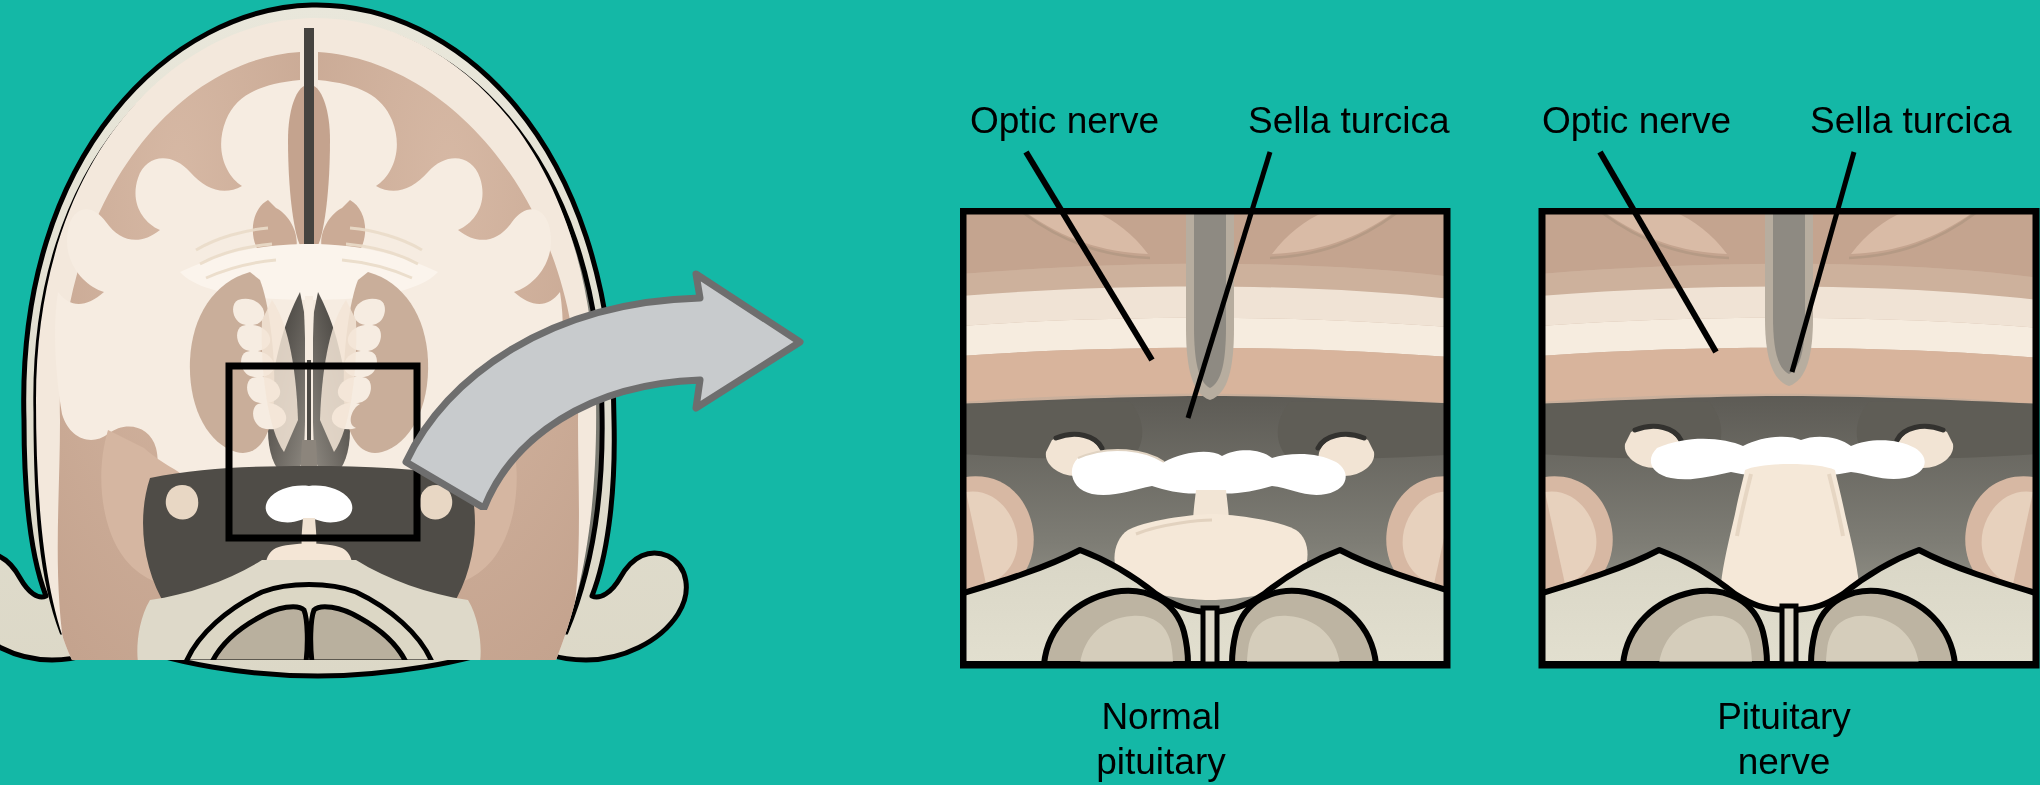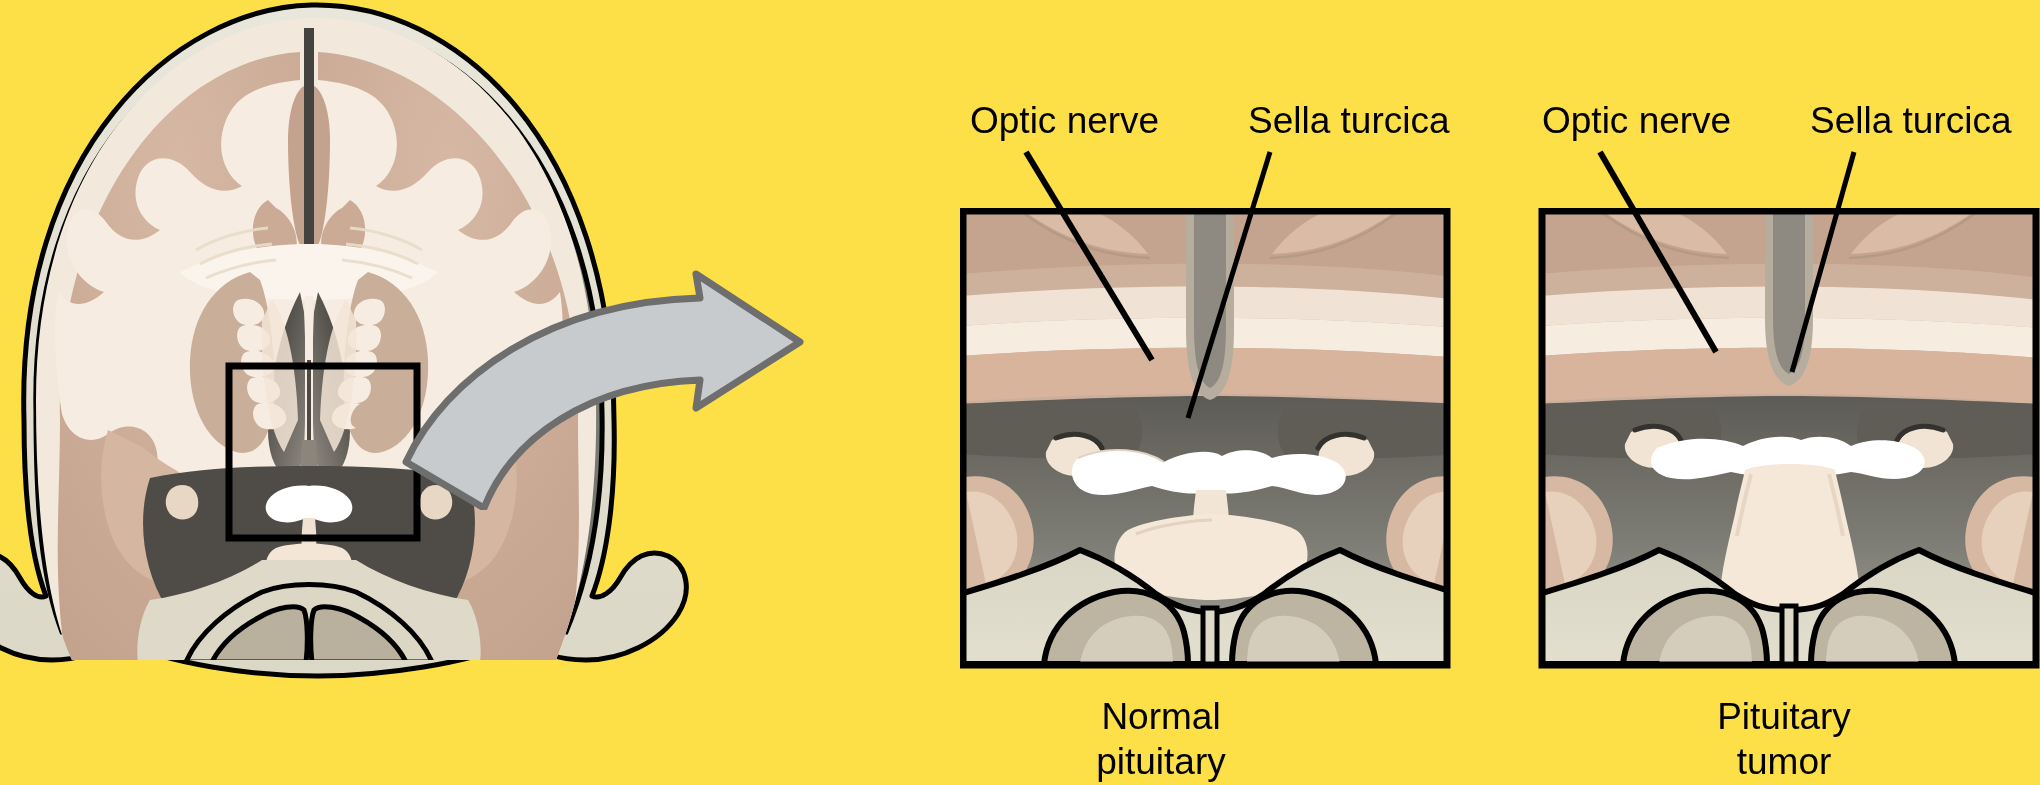--- a/index.html
+++ b/index.html
@@ -4,21 +4,21 @@
 <style>
   html, body {
     margin: 0;
     padding: 0;
     background: #ffffff;
   }
   #root {
     position: relative;
     width: 2040px;
     height: 785px;
-    background: #fde047;
+    background: #14b8a6;
     font-family: "Liberation Sans", sans-serif;
     overflow: hidden;
   }
   .label-text {
     position: absolute;
     font-family: "Liberation Sans", sans-serif;
     font-size: 37px;
     color: #000000;
     white-space: nowrap;
     letter-spacing: 0px;
@@ -454,16 +454,16 @@
   <svg class="fig" width="520" height="450" viewBox="0 0 520 450" style="left:1534px; top:150px;">
     <line x1="66" y1="2" x2="182" y2="202" stroke="#000000" stroke-width="6"></line>
     <line x1="320" y1="2" x2="258" y2="222" stroke="#000000" stroke-width="5"></line>
   </svg>
 
   <span class="label-text" style="left:1542px; top:100px;">Optic nerve</span>
   <span class="label-text" style="left:1810px; top:100px;">Sella turcica</span>
 
   <div class="caption-text" style="left:1534px; top:694px; width:500px;">
     <div>Pituitary</div>
-    <div>tumor</div>
+    <div>nerve</div>
   </div>
 
 </div>
 
 </body></html>

